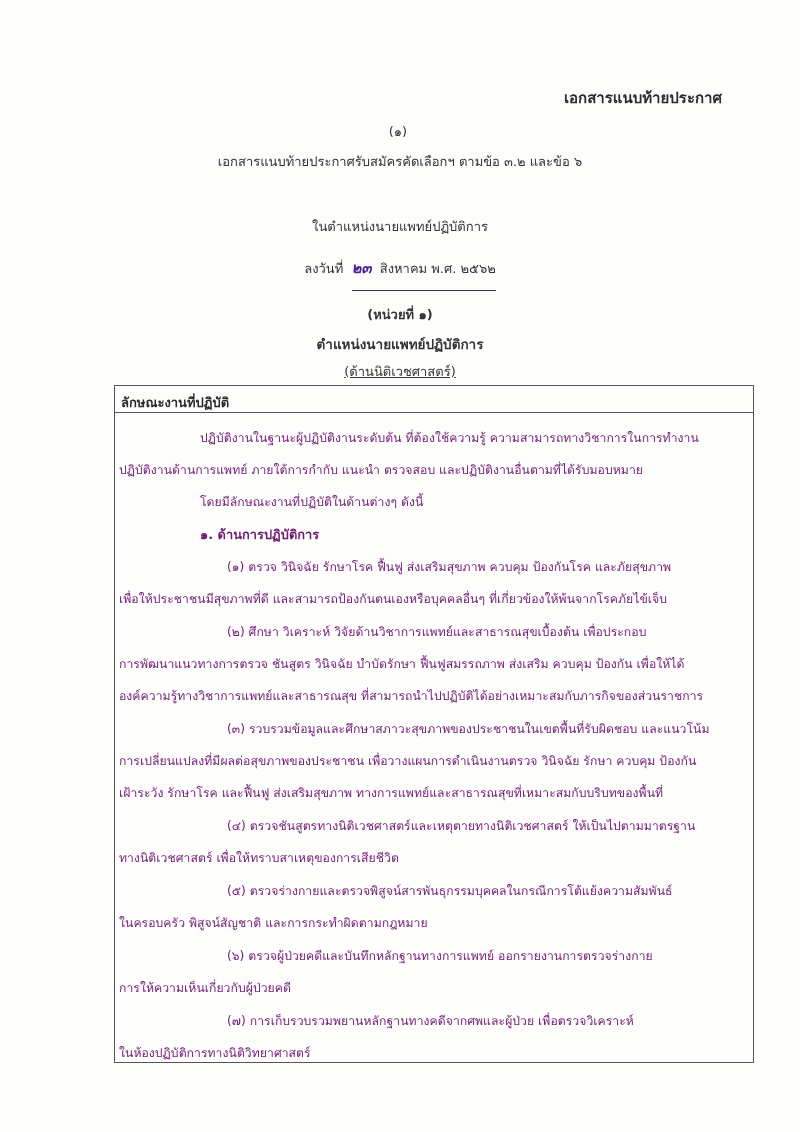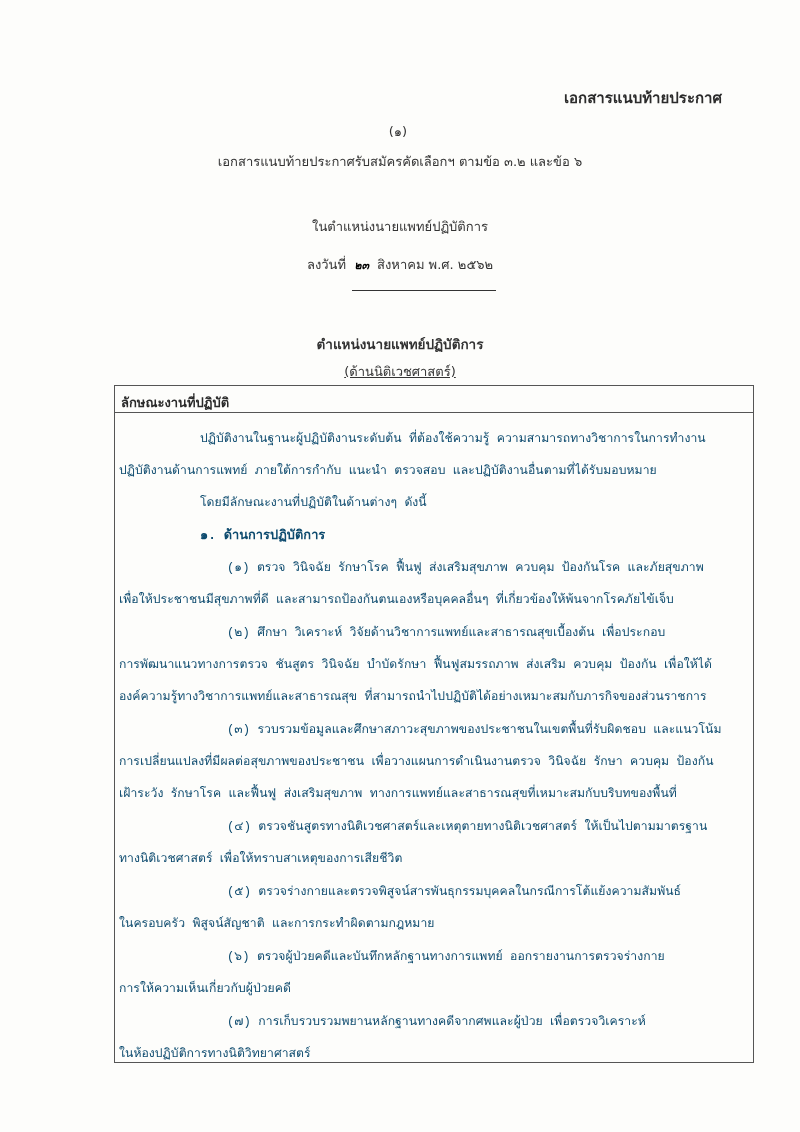--- a/index.html
+++ b/index.html
@@ -38,24 +38,24 @@
       color: #333;
       white-space: nowrap;
     }
     .l-num { top: 121px; left: -2px; }
     .l-h1 { top: 151px; }
     .l-h2 { top: 185px; }
     .l-h3 { top: 216px; }
     .l-date { top: 248px; }
     .sig {
       display: inline-block;
-      color: #000000;
+      color: #4c1d95;
       font-style: italic;
       font-weight: bold;
-      font-size: 11px;
+      font-size: 15px;
       margin: 8px 4px;
     }
     .rule {
       position: absolute;
       top: 290px;
       left: 352px;
       width: 144px;
       border-top: 1.5px solid #333;
     }
     .l-unit { top: 304px; font-weight: bold; }
@@ -79,24 +79,23 @@
       font-size: 13px;
       font-weight: bold;
       color: #2a2a2a;
     }
     .box-body {
       position: relative;
     }
     .ln {
       position: absolute;
       font-size: 12.2px;
-      color: #0c4a6e;
+      color: #701a75;
       white-space: nowrap;
       letter-spacing: 0.05px;
-      font-family: Liberation Mono, monospace;
     }
     .ln.bold { font-weight: bold; font-size: 12.8px; }
   </style>
 </head>
 <body>
 
 <div class="page">
 
   <div class="annex-label">เอกสารแนบท้ายประกาศ</div>
 
@@ -104,20 +103,21 @@
   <div class="center-line l-h1">เอกสารแนบท้ายประกาศรับสมัครคัดเลือกฯ ตามข้อ ๓.๒ และข้อ ๖</div>
   <div class="center-line l-h3">ในตำแหน่งนายแพทย์ปฏิบัติการ</div>
   <div class="center-line l-date">
     <span>ลงวันที่</span>
     <span class="sig">๒๓</span>
     <span>สิงหาคม  พ.ศ. ๒๕๖๒</span>
   </div>
 
   <div class="rule"></div>
 
+  <div class="center-line l-unit">(หน่วยที่ ๑)</div>
   <div class="center-line l-pos">ตำแหน่งนายแพทย์ปฏิบัติการ</div>
   <div class="center-line l-field">(ด้านนิติเวชศาสตร์)</div>
 
   <div class="box">
     <div class="box-head">ลักษณะงานที่ปฏิบัติ</div>
     <div class="box-body">
       <div class="ln" style="left:85px; top:15px;">ปฏิบัติงานในฐานะผู้ปฏิบัติงานระดับต้น ที่ต้องใช้ความรู้ ความสามารถทางวิชาการในการทำงาน</div>
       <div class="ln" style="left:4px; top:47px;">ปฏิบัติงานด้านการแพทย์ ภายใต้การกำกับ แนะนำ ตรวจสอบ และปฏิบัติงานอื่นตามที่ได้รับมอบหมาย</div>
       <div class="ln" style="left:85px; top:79px;">โดยมีลักษณะงานที่ปฏิบัติในด้านต่างๆ ดังนี้</div>
       <div class="ln bold" style="left:85px; top:111px;">๑.  ด้านการปฏิบัติการ</div>

